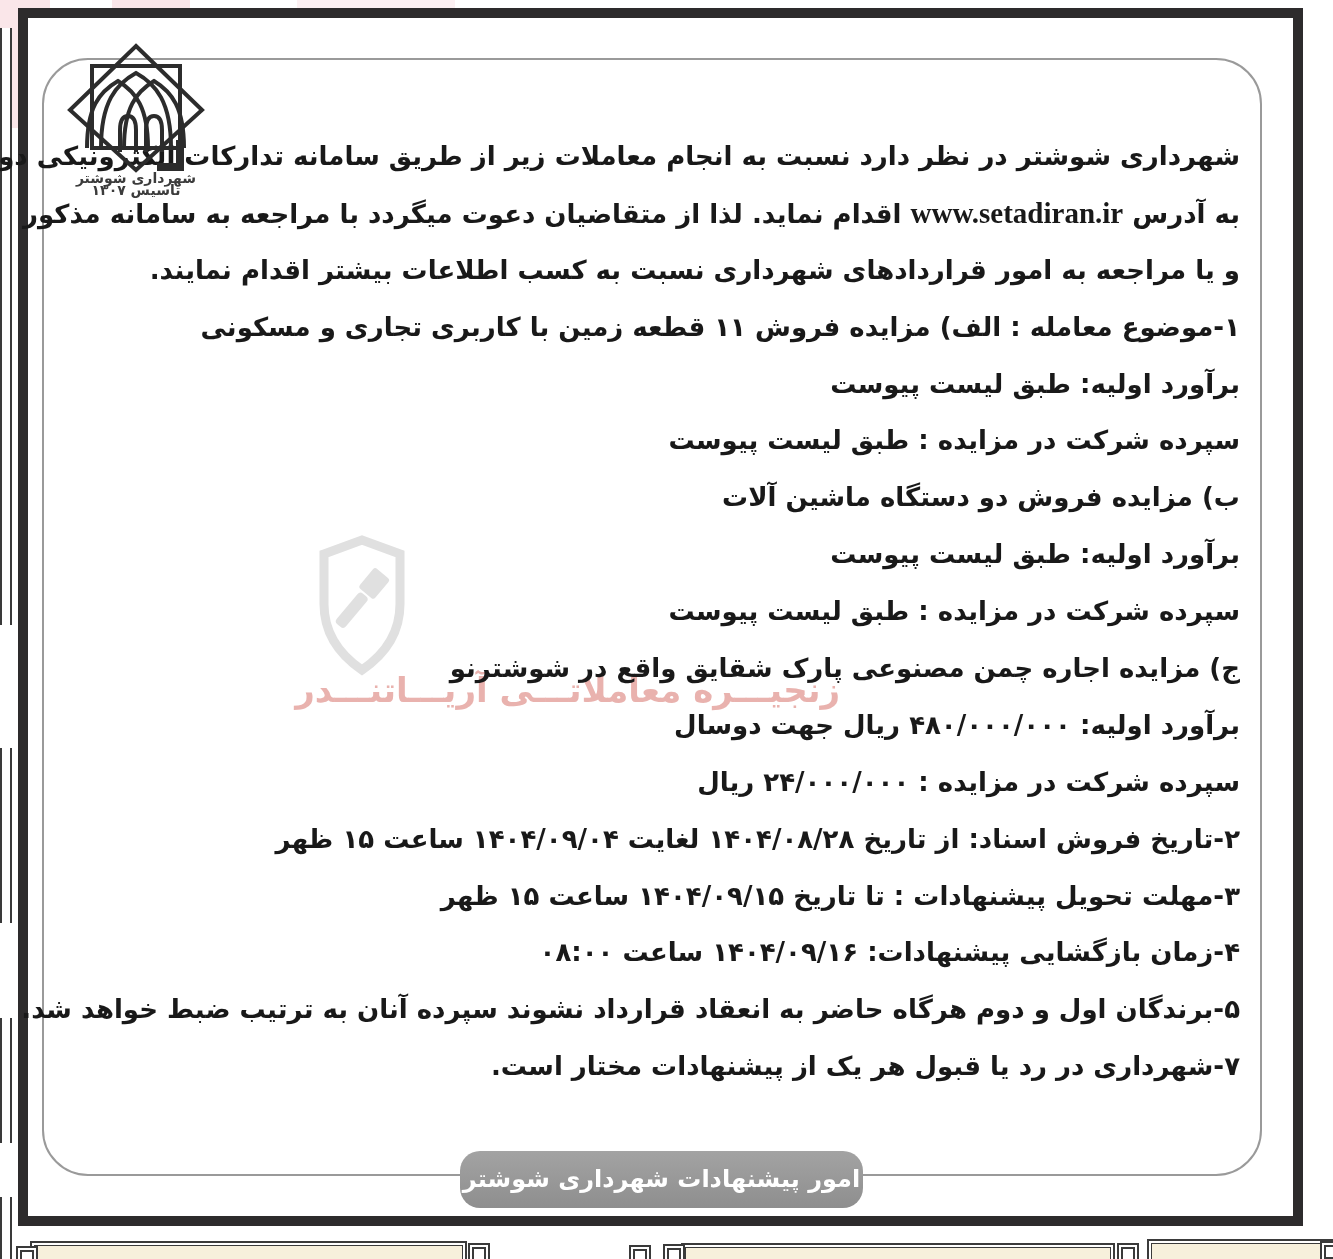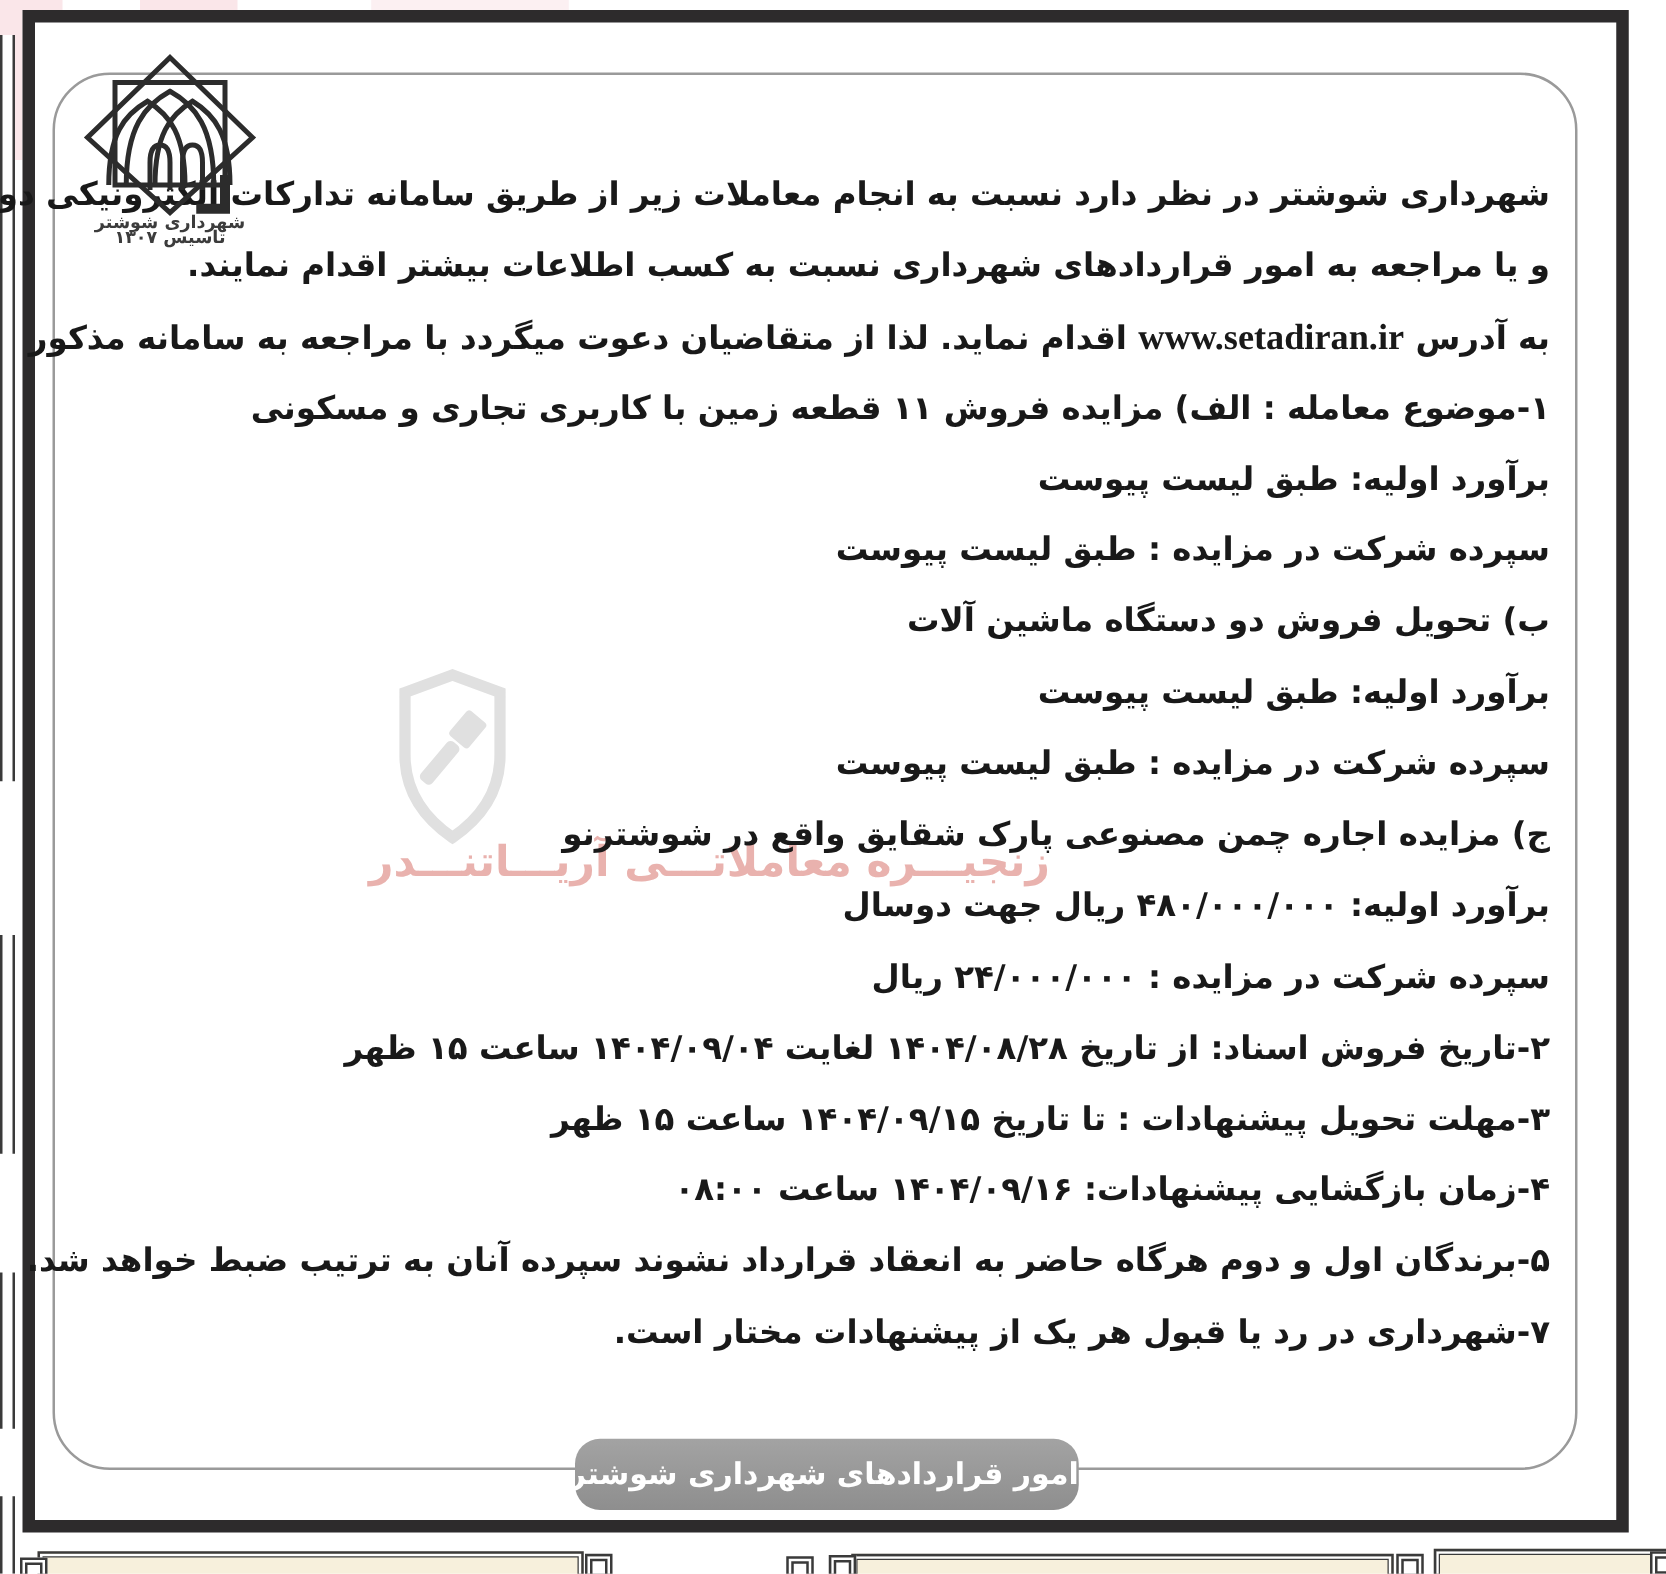--- a/index.html
+++ b/index.html
@@ -106,35 +106,35 @@
       </g>
       <path d="M119,100 L119,127 L96,127" fill="none" stroke="#2c2c2c" stroke-width="8"></path>
     </svg>
     <div class="logo-text">شهرداری شوشتر</div>
     <div class="logo-text">تاسیس ۱۳۰۷</div>
   </div>
 
 
   <div class="text-block">
     <div class="tline">شهرداری شوشتر در نظر دارد نسبت به انجام معاملات زیر از طریق سامانه تدارکات الکترونیکی دولت</div>
+    <div class="tline"><span>به آدرس</span> <span class="latin-url">www.setadiran.ir</span> <span>اقدام نماید. لذا از متقاضیان دعوت میگردد با مراجعه به سامانه مذکور</span></div>
     <div class="tline">و یا مراجعه به امور قراردادهای شهرداری نسبت به کسب اطلاعات بیشتر اقدام نمایند.</div>
-    <div class="tline"><span>به آدرس</span> <span class="latin-url">www.setadiran.ir</span> <span>اقدام نماید. لذا از متقاضیان دعوت میگردد با مراجعه به سامانه مذکور</span></div>
     <div class="tline">۱-موضوع معامله :  الف) مزایده فروش ۱۱ قطعه زمین با کاربری تجاری  و مسکونی</div>
     <div class="tline">برآورد اولیه: طبق لیست پیوست</div>
     <div class="tline">سپرده شرکت در مزایده : طبق لیست پیوست</div>
-    <div class="tline">ب) تحویل فروش دو دستگاه ماشین آلات</div>
+    <div class="tline">ب) مزایده فروش دو دستگاه ماشین آلات</div>
     <div class="tline">برآورد اولیه: طبق لیست پیوست</div>
     <div class="tline">سپرده شرکت در مزایده : طبق لیست پیوست</div>
     <div class="tline">ج) مزایده اجاره چمن مصنوعی پارک شقایق واقع در شوشترنو</div>
     <div class="tline">برآورد اولیه: ۴۸۰/۰۰۰/۰۰۰ ریال جهت دوسال</div>
     <div class="tline">سپرده شرکت در مزایده : ۲۴/۰۰۰/۰۰۰ ریال</div>
     <div class="tline">۲-تاریخ فروش اسناد: از تاریخ ۱۴۰۴/۰۸/۲۸ لغایت ۱۴۰۴/۰۹/۰۴ ساعت ۱۵ ظهر</div>
     <div class="tline">۳-مهلت تحویل پیشنهادات : تا تاریخ ۱۴۰۴/۰۹/۱۵ ساعت ۱۵ ظهر</div>
     <div class="tline">۴-زمان بازگشایی پیشنهادات: ۱۴۰۴/۰۹/۱۶ ساعت ۰۸:۰۰</div>
     <div class="tline">۵-برندگان اول و دوم  هرگاه حاضر به انعقاد قرارداد نشوند سپرده آنان به ترتیب ضبط خواهد شد.</div>
     <div class="tline">۷-شهرداری در رد یا قبول هر یک از پیشنهادات مختار است.</div>
   </div>
 
   <div class="badge">
-    <div class="badge-label">امور قراردادهای شهرداری شوشتر</div>
+    <div class="badge-label">امور پیشنهادات شهرداری شوشتر</div>
   </div>
 
 </div>
 
 </body></html>

